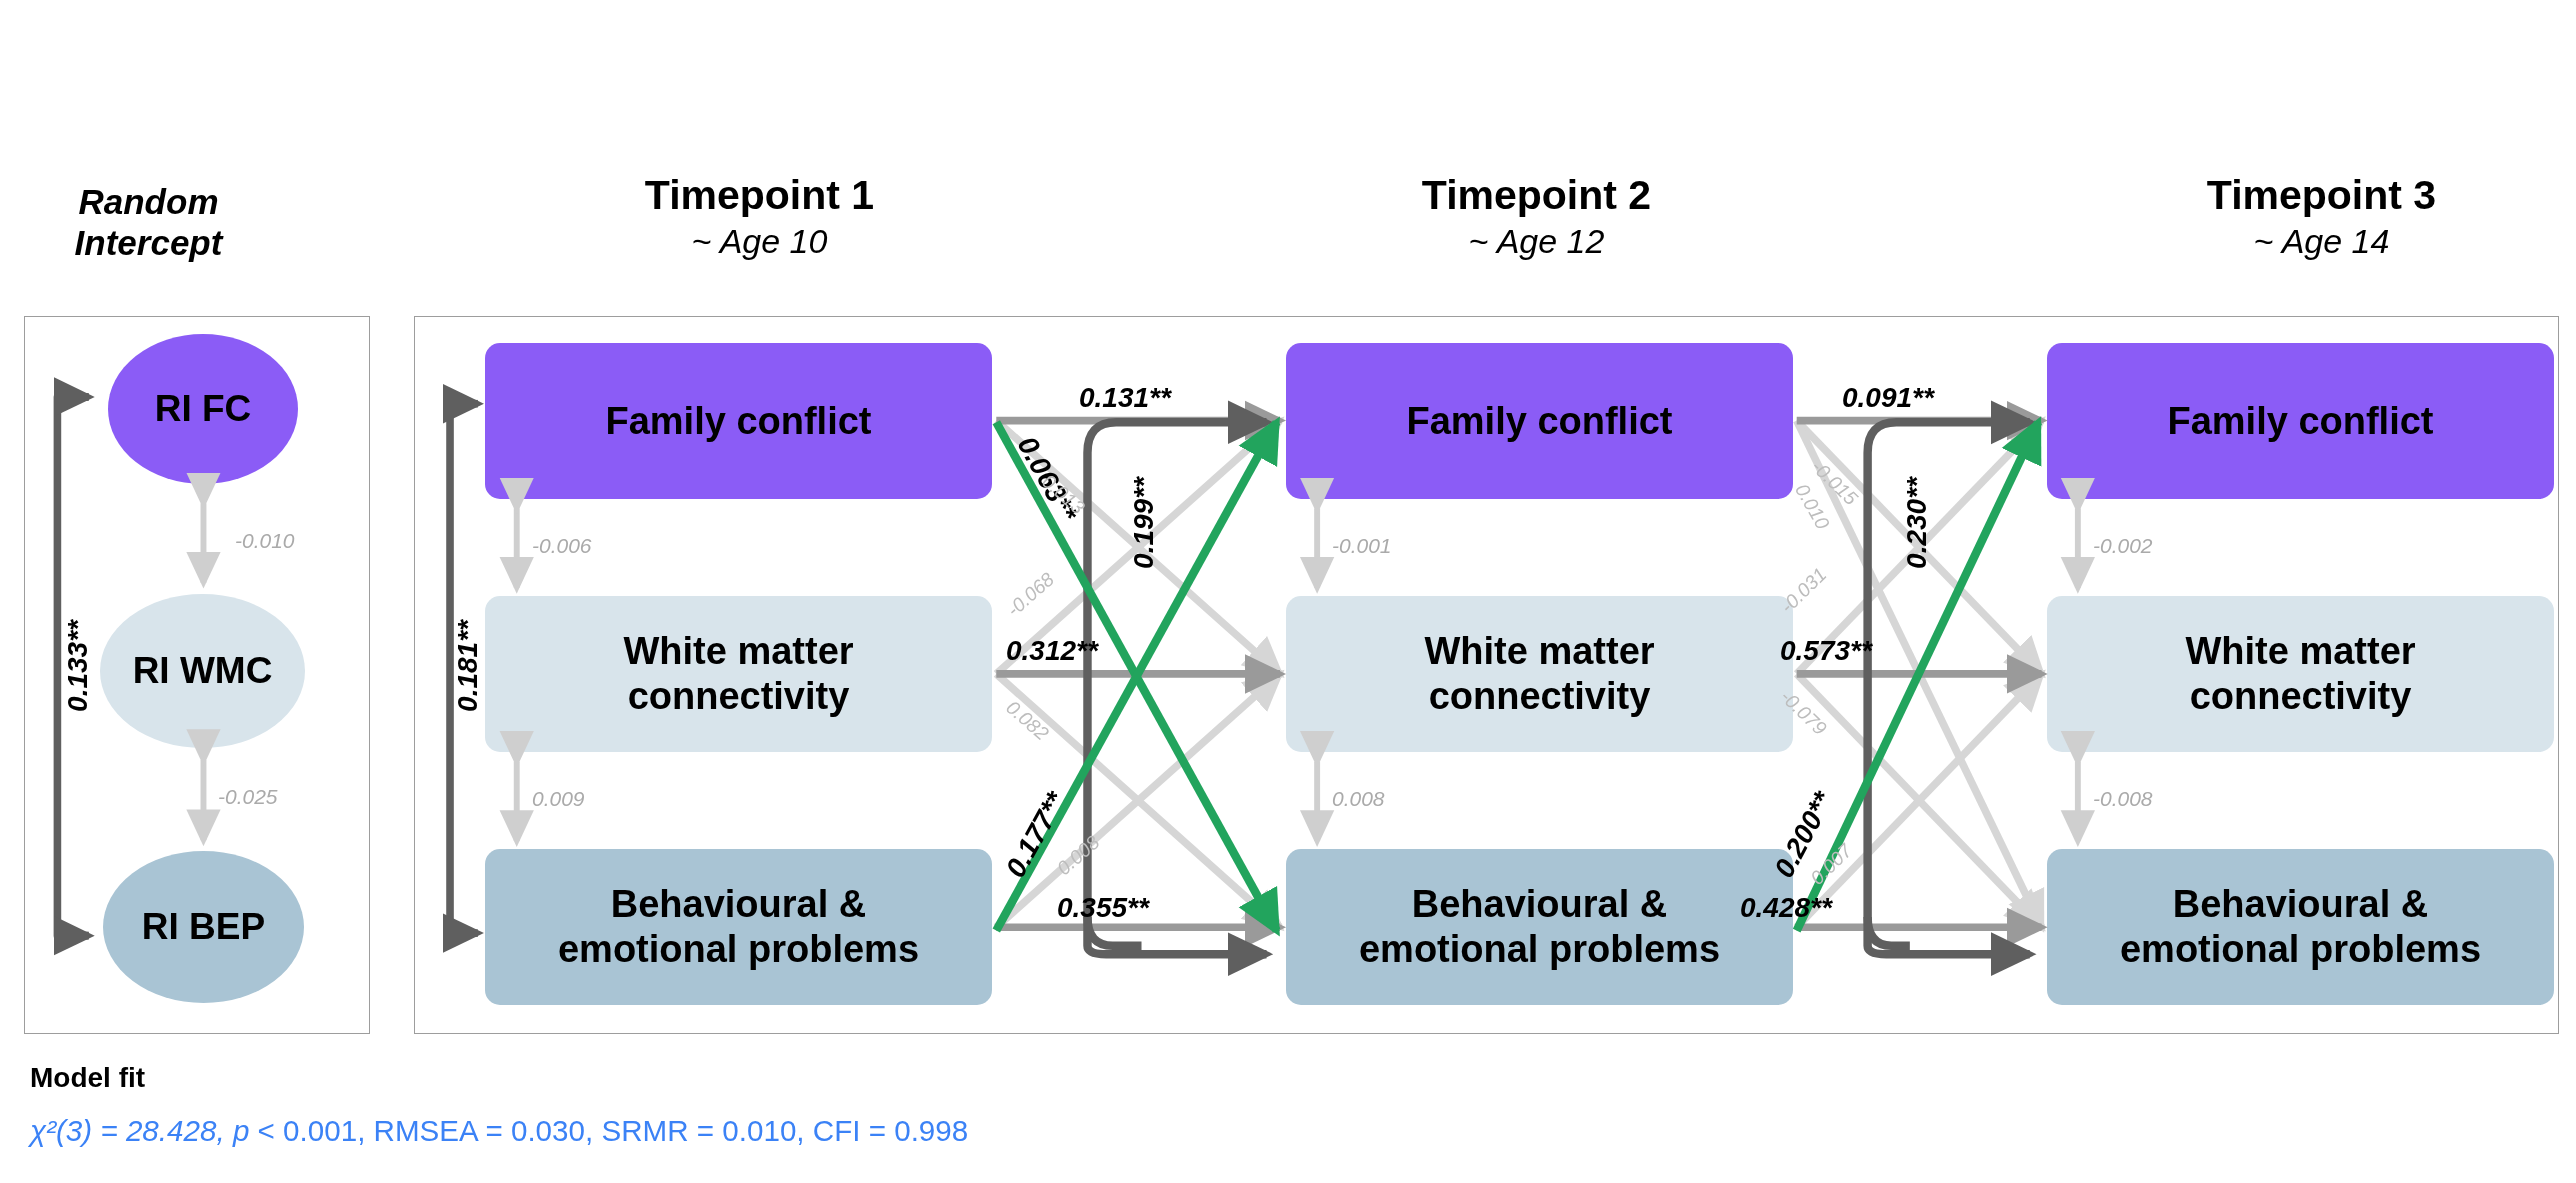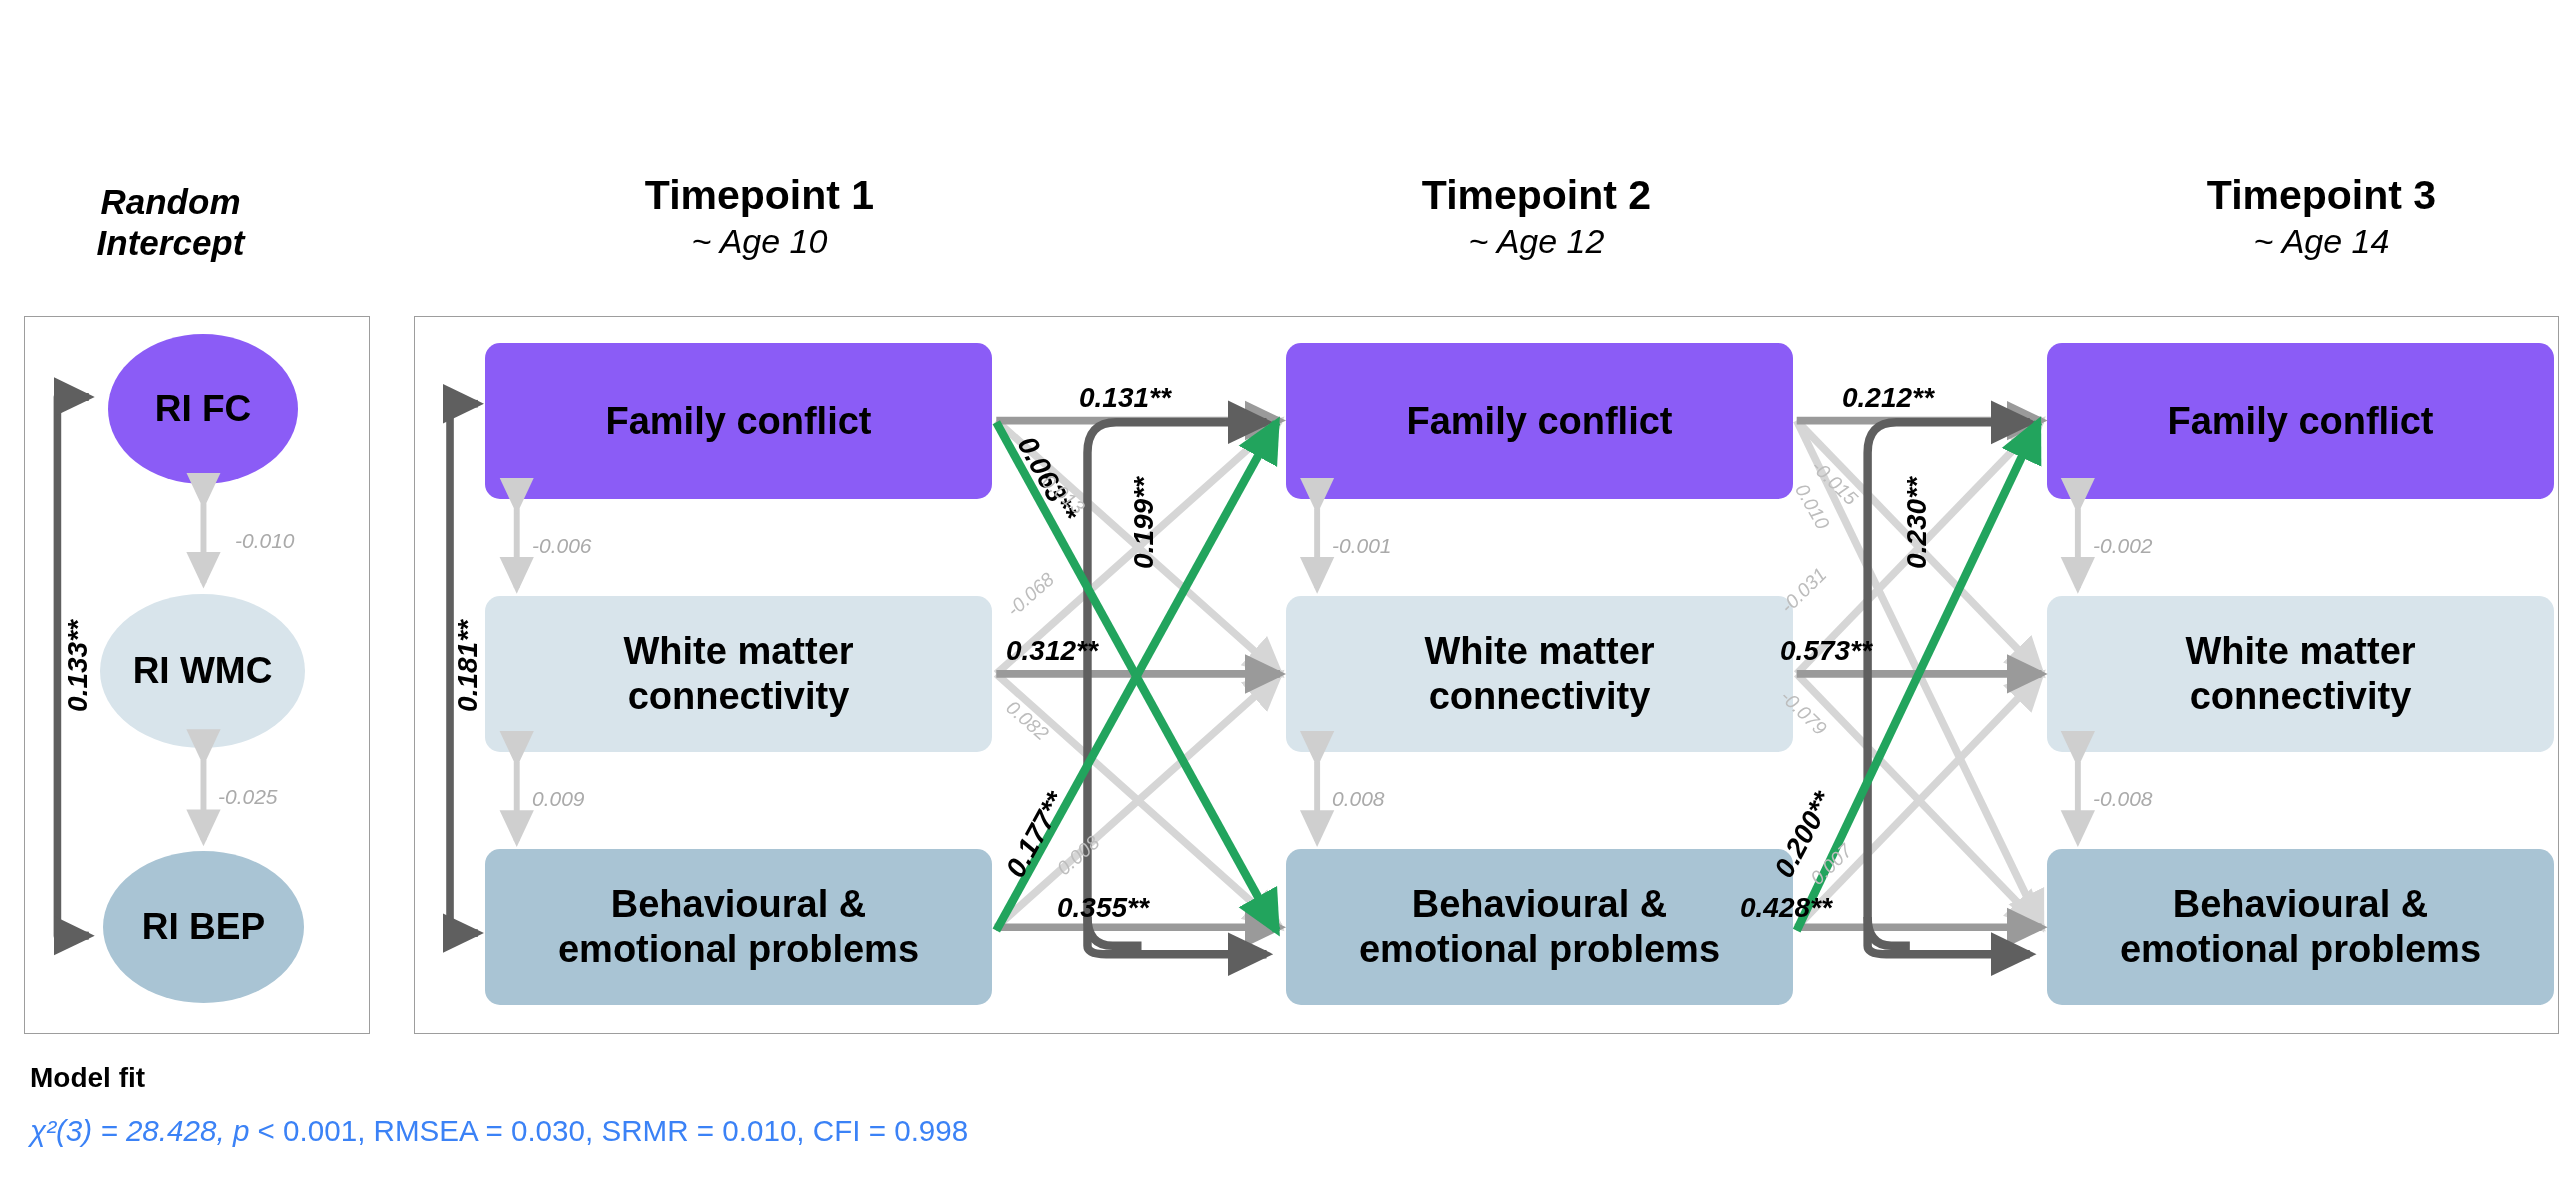--- a/index.html
+++ b/index.html
@@ -104,21 +104,21 @@
   .fit-wrap { position: absolute; left: 30px; top: 1062px; }
   .fit-title { font-size: 28px; font-weight: bold; color:#000; }
   .fit-line { font-size: 29.6px; color:#3b82f6; margin-top: 20px; white-space: nowrap; }
   .fit-line .it { font-style: italic; }
 </style>
 </head>
 <body>
 
 <div id="root">
 
-  <div class="ri-header" style="left:48px; top:182px; width:245px;">
+  <div class="ri-header" style="left:26px; top:182px; width:245px;">
     <span>Random</span><br>
     <span>Intercept</span>
   </div>
 
   <div class="col-header" style="left:523px; top:173px; width:473px;">
     <span class="t-main">Timepoint 1</span>
     <span class="t-sub">~ Age 10</span>
   </div>
 
   <div class="col-header" style="left:1300px; top:173px; width:473px;">
@@ -380,21 +380,21 @@
     <span>0.177**</span>
   </div>
   <div class="lbl lbl-faint" style="left:1054px; top:844px; transform:rotate(-41deg);">
     <span>0.008</span>
   </div>
   <div class="lbl lbl-strong" style="left:1057px; top:892px;">
     <span>0.355**</span>
   </div>
 
   <div class="lbl lbl-strong" style="left:1842px; top:382px;">
-    <span>0.212**</span>
+    <span>0.091**</span>
   </div>
   <div class="lbl lbl-faint" style="left:1807px; top:471px; transform:rotate(44deg);">
     <span>-0.015</span>
   </div>
   <div class="lbl lbl-faint" style="left:1788px; top:495px; transform:rotate(60deg);">
     <span>0.010</span>
   </div>
   <div class="lbl lbl-strong" style="left:1871px; top:507px; transform:rotate(-90deg);">
     <span>0.230**</span>
   </div>

